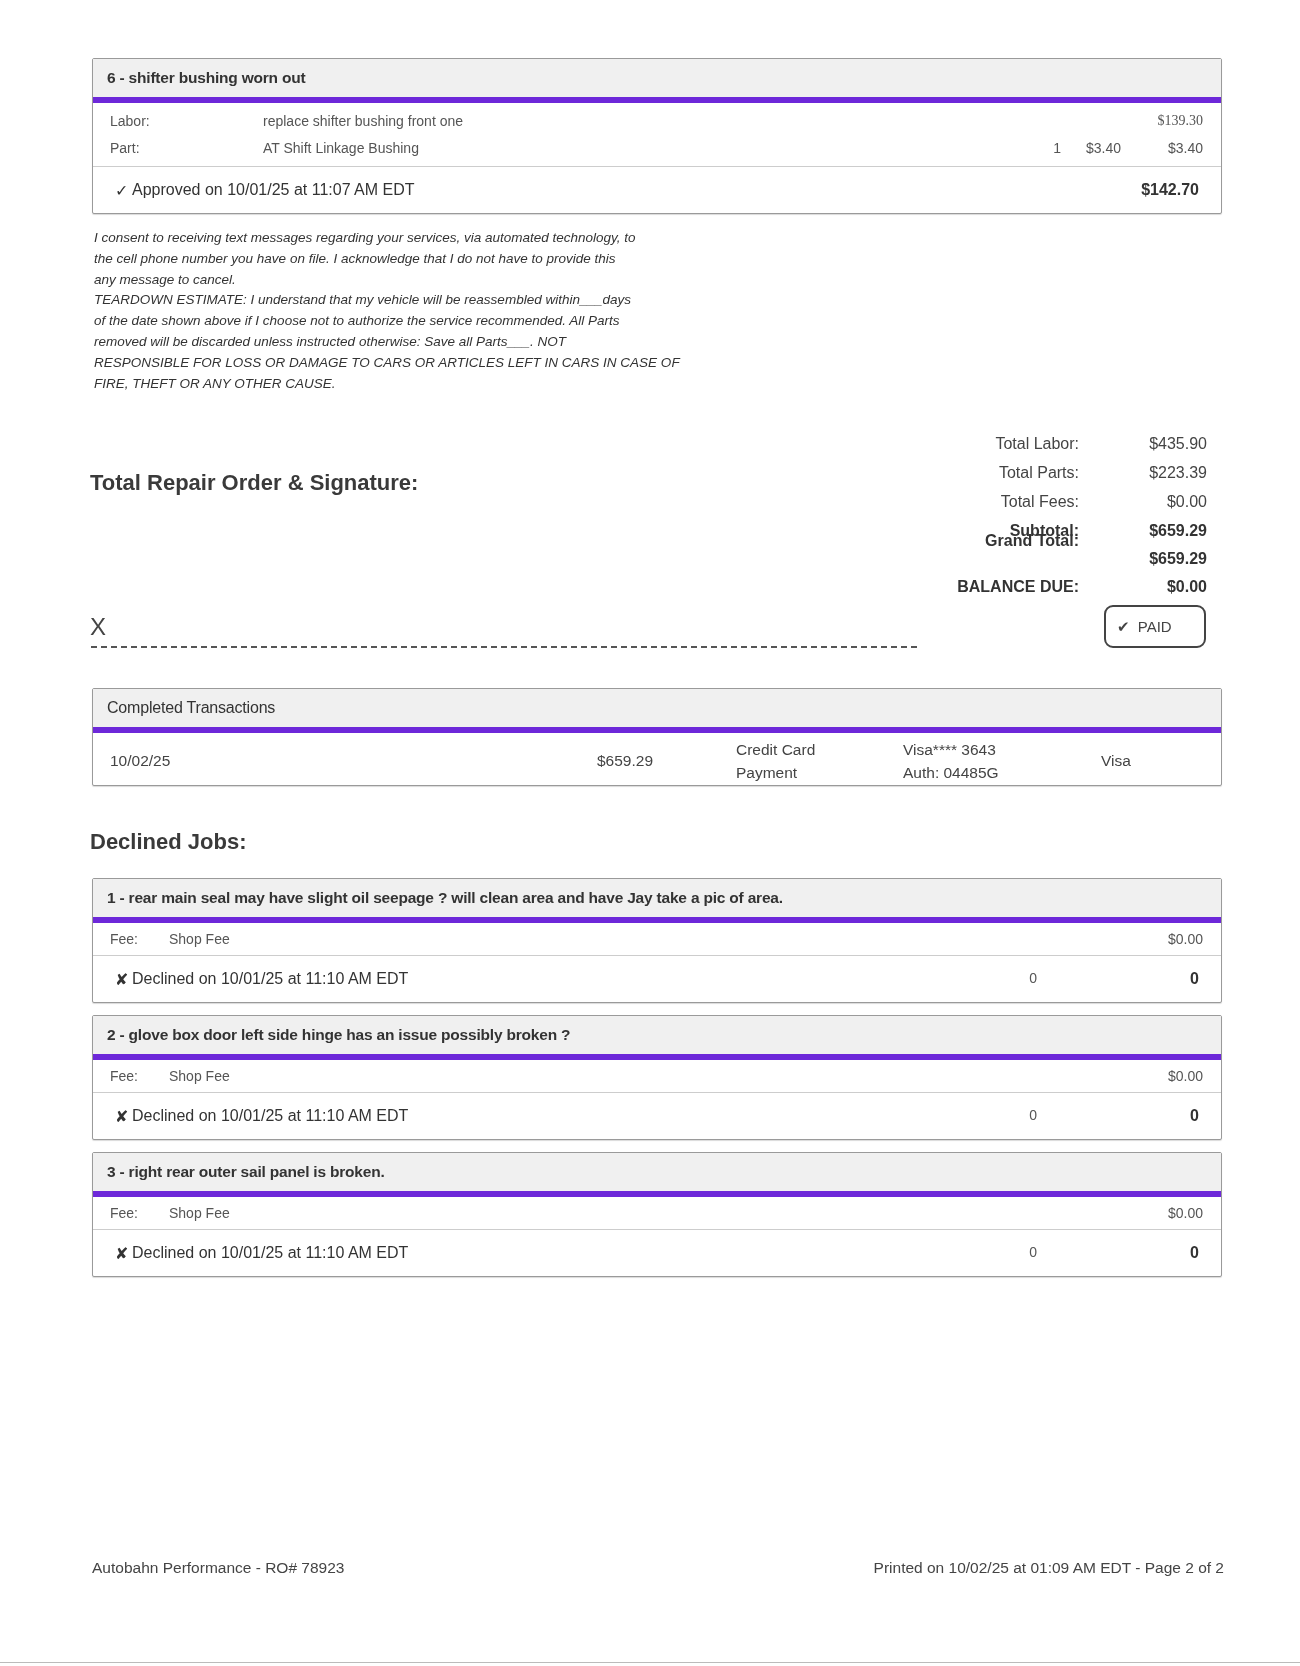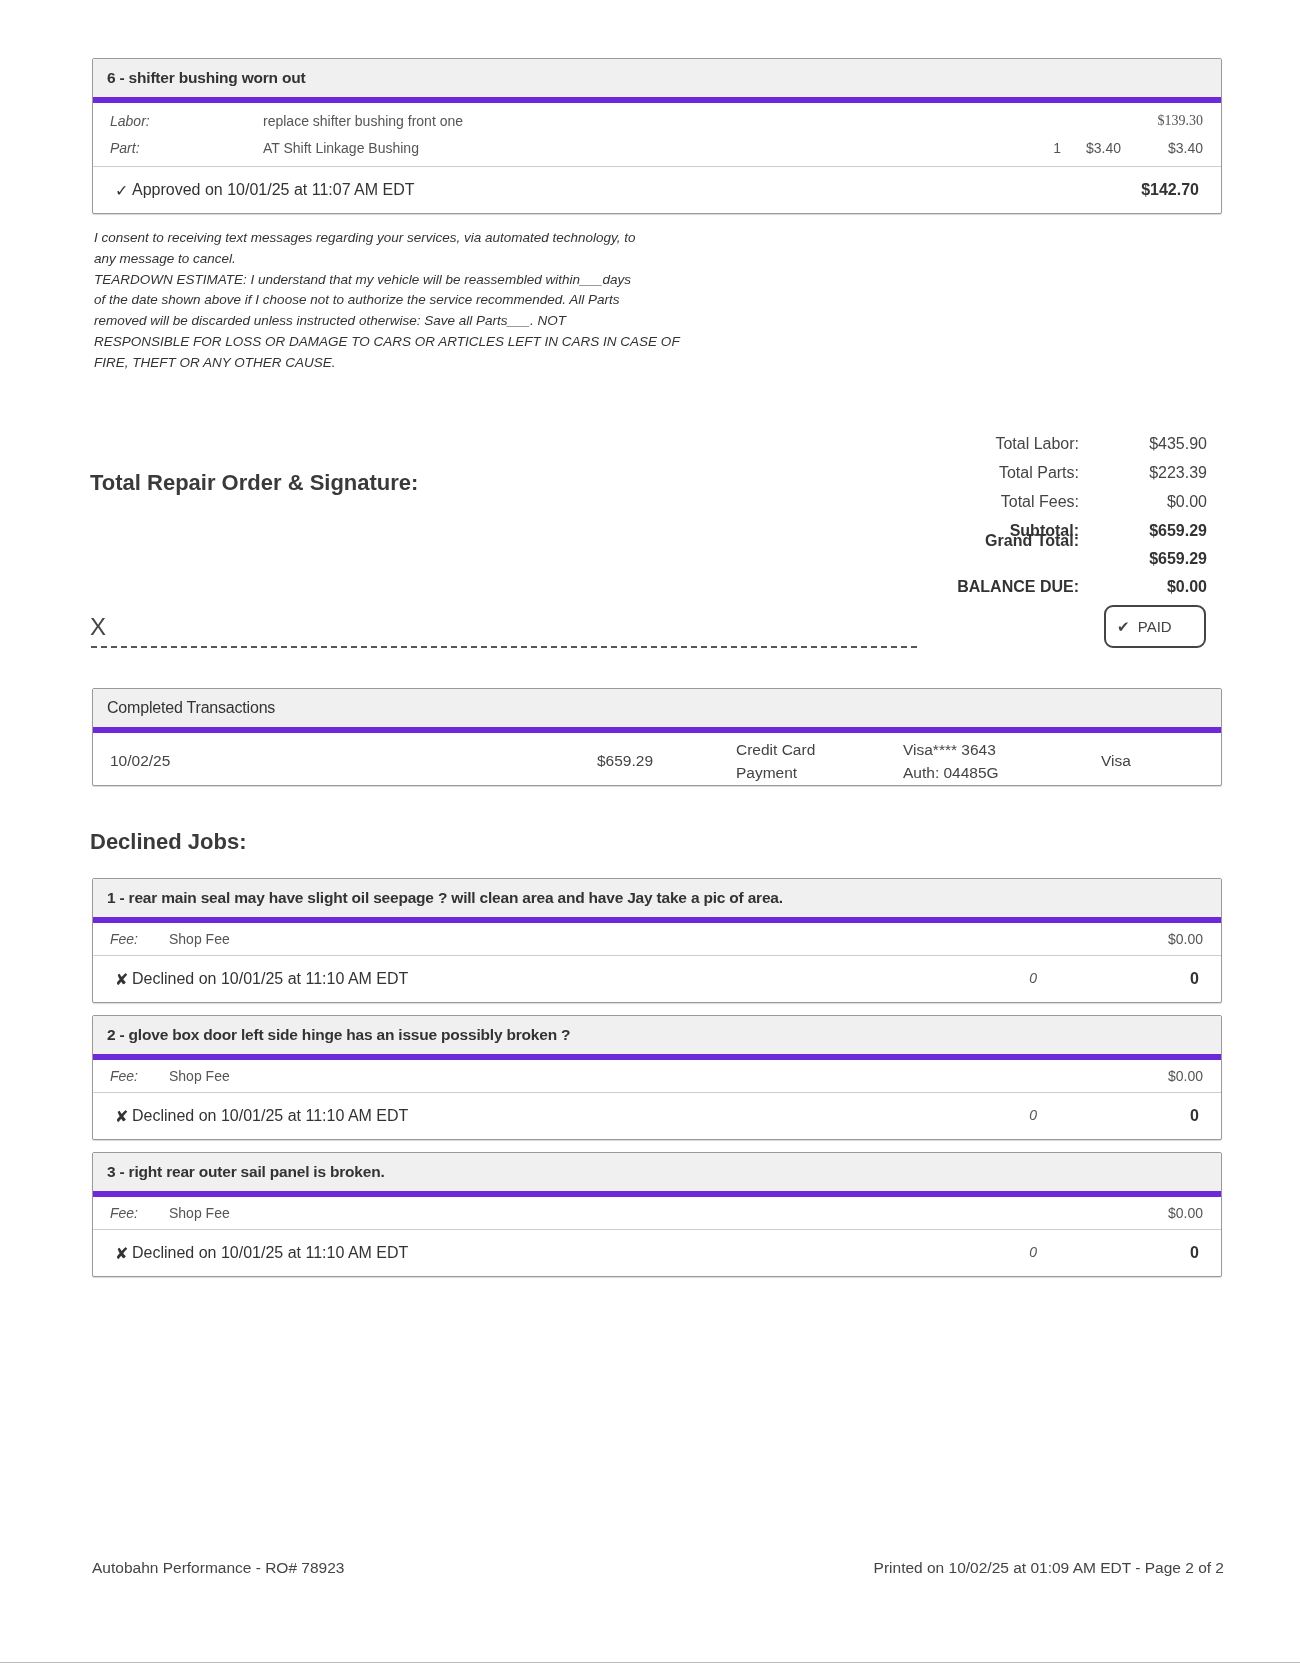--- a/index.html
+++ b/index.html
@@ -13,21 +13,21 @@
     border: 1.5px solid #9a9a9a; border-radius: 2px; background: #fff;
     box-shadow: 0 1px 1px rgba(0,0,0,0.15);
   }
   .box-head {
     background: #f0f0f0; border-bottom: 6px solid #6d28d9;
     height: 38px; line-height: 38px; padding-left: 14px;
     font-size: 15.5px; font-weight: bold; color: #333; letter-spacing: -0.2px;
   }
   .row { position: relative; height: 27px; font-size: 14px; color: #555; }
   .row span { position: absolute; top: 6px; }
-  .lbl { font-style: italic; color: #555; }
+  .lbl { color: #555; }
   .row-div { border-top: 1px solid #cdcdcd; }
   .status-row { position: relative; height: 46px; font-size: 16px; color: #333; }
   .status-row span { position: absolute; top: 14px; }
   .consent { left: 90px; top: 226px; width: 620px; font-size: 13.5px; line-height: 16.8px; color: #333; }
   .consent p { margin: 4px; font-style: italic; }
   .tot-lbl { position: absolute; right: 221px; font-size: 16px; color: #444; text-align: right; }
   .tot-val { position: absolute; right: 93px; font-size: 16px; color: #444; text-align: right; }
   .b { font-weight: bold; color: #333; }
   .h2 { font-size: 22px; font-weight: bold; color: #3a3a3a; }
   .paid {
@@ -58,20 +58,21 @@
   </div>
   <div class="status-row row-div" style="margin-top:5px;">
     <span style="left:22px;">✓</span>
     <span style="left:39px;">Approved on 10/01/25 at 11:07 AM EDT</span>
     <span class="b" style="right:22px;">$142.70</span>
   </div>
 </div>
 
 <div class="abs consent">
   <p>I consent to receiving text messages regarding your services, via automated technology, to</p>
+  <p>the cell phone number you have on file. I acknowledge that I do not have to provide this</p>
   <p>any message to cancel.</p>
   <p>TEARDOWN ESTIMATE: I understand that my vehicle will be reassembled within___days</p>
   <p>of the date shown above if I choose not to authorize the service recommended. All Parts</p>
   <p>removed will be discarded unless instructed otherwise: Save all Parts___. NOT</p>
   <p>RESPONSIBLE FOR LOSS OR DAMAGE TO CARS OR ARTICLES LEFT IN CARS IN CASE OF</p>
   <p>FIRE, THEFT OR ANY OTHER CAUSE.</p>
 </div>
 
 <div class="abs h2" style="left:90px; top:470px;text-align:center;">Total Repair Order &amp; Signature:</div>
 

